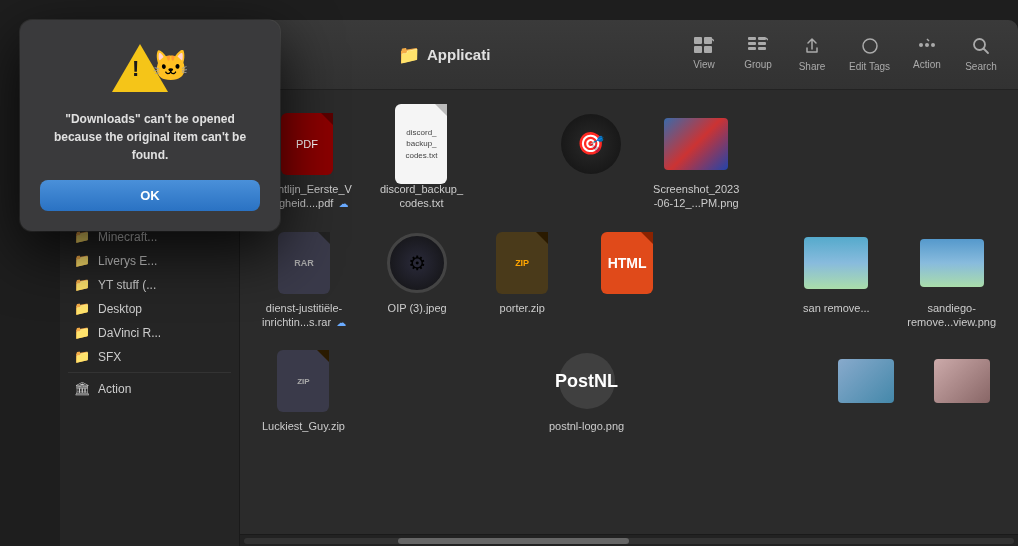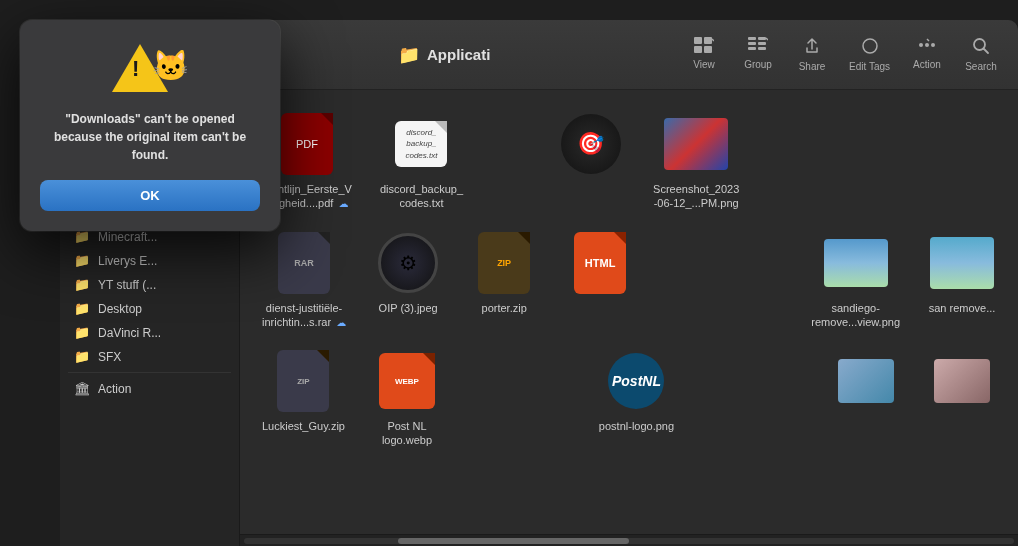--- a/index.html
+++ b/index.html
@@ -272,30 +272,29 @@
       height: 0;
       border-style: solid;
       border-width: 0 12px 12px 0;
       border-color: transparent #222 transparent transparent;
     }
 
     .icon-txt {
       background: #f5f5f5;
       border-radius: 6px;
       width: 52px;
-      height: 46px;
+      height: 80px;
       display: flex;
       flex-direction: column;
       align-items: center;
       justify-content: center;
       font-size: 8px;
       color: #444;
       padding: 4px;
       position: relative;
-      font-style: italic;
     }
 
     .icon-txt::before {
       content: '';
       position: absolute;
       top: 0;
       right: 0;
       width: 0;
       height: 0;
       border-style: solid;
@@ -479,28 +478,27 @@
       align-items: center;
       justify-content: center;
       font-size: 22px;
     }
 
     
     .postnl-icon {
       width: 56px;
       height: 56px;
       border-radius: 50%;
-      background: #0c4a6e;
+      background: #404040;
       display: flex;
       align-items: center;
       justify-content: center;
       color: white;
       font-weight: 900;
-      font-size: 14px;
-      font-style: italic;
+      font-size: 18px;
     }
 
     
     .bottom-thumb1 {
       background: linear-gradient(135deg, #88aacc 0%, #4488aa 100%);
       width: 56px;
       height: 44px;
       border-radius: 4px;
     }
 
@@ -701,21 +699,21 @@
               <div style="width:72px;height:52px;background:linear-gradient(135deg,#3a6aaa,#cc3333,#2244aa);border-radius:4px;"></div>
             </div>
             <div class="file-name">Screenshot_2023<br>-06-12_...PM.png</div>
           </div>
 
           <div style="flex:1;"></div>
 
 
         </div>
 
-        <div style="display:flex; flex-wrap:wrap; gap:16px; margin-bottom:8px;">
+        <div style="display:flex; flex-wrap:wrap; gap:25px; margin-bottom:8px;">
 
           <div class="file-item">
             <div class="file-icon">
               <div class="icon-generic">
                 <div style="font-size:9px;font-weight:bold;text-align:center;">RAR</div>
               </div>
             </div>
             <div class="file-name">dienst-justitiële-<br>inrichtin...s.rar <span class="cloud-badge">☁</span></div>
           </div>
 
@@ -731,63 +729,54 @@
               <div class="icon-zip">
                 <div style="font-size:9px;font-weight:bold;">ZIP</div>
               </div>
             </div>
             <div class="file-name">porter.zip</div>
           </div>
 
           <div class="file-item">
             <div class="file-icon">
               <div class="icon-html">
-                <div style="font-size:11px;font-weight:bold;">HTML</div>
+                <div style="font-size:14px;font-weight:bold;">HTML</div>
               </div>
             </div>
           </div>
 
           <div style="flex:1;"></div>
 
           <div class="file-item">
             <div class="file-icon">
+              <div style="width:68px;height:52px;background:linear-gradient(180deg,#55aacc,#88bbdd,#aaddaa);border-radius:4px;"></div>
+            </div>
+            <div class="file-name">san remove...</div>
+          </div>
+
+          <div class="file-item">
+            <div class="file-icon">
               <div class="thumb-sandiego"></div>
             </div>
             <div class="file-name">sandiego-<br>remove...view.png</div>
-          </div>
-
-          <div class="file-item">
-            <div class="file-icon">
-              <div style="width:68px;height:52px;background:linear-gradient(180deg,#55aacc,#88bbdd,#aaddaa);border-radius:4px;"></div>
-            </div>
-            <div class="file-name">san remove...</div>
           </div>
 
         </div>
 
         <div style="display:flex; flex-wrap:wrap; gap:16px; margin-bottom:8px;">
 
           <div class="file-item">
             <div class="file-icon">
               <div class="icon-zip" style="background:#3a3a4a;">
                 <div style="font-size:8px;font-weight:bold;color:#aaa;">ZIP</div>
               </div>
             </div>
             <div class="file-name">Luckiest_Guy.zip</div>
           </div>
 
-          <div class="file-item">
-            <div class="file-icon">
-              <div style="width:56px;height:56px;background:#e04a1a;border-radius:6px;display:flex;align-items:center;justify-content:center;position:relative;">
-                <div style="position:absolute;top:0;right:0;width:0;height:0;border-style:solid;border-width:0 12px 12px 0;border-color:transparent #7a2200 transparent transparent;"></div>
-                <div style="font-size:8px;font-weight:bold;color:white;text-align:center;">WEBP</div>
-              </div>
-            </div>
-            <div class="file-name">Post NL<br>logo.webp</div>
-          </div>
 
           <div style="flex:1; max-width:160px;"></div>
 
           <div class="file-item">
             <div class="file-icon">
               <div class="postnl-icon">PostNL</div>
             </div>
             <div class="file-name">postnl-logo.png</div>
           </div>
 

